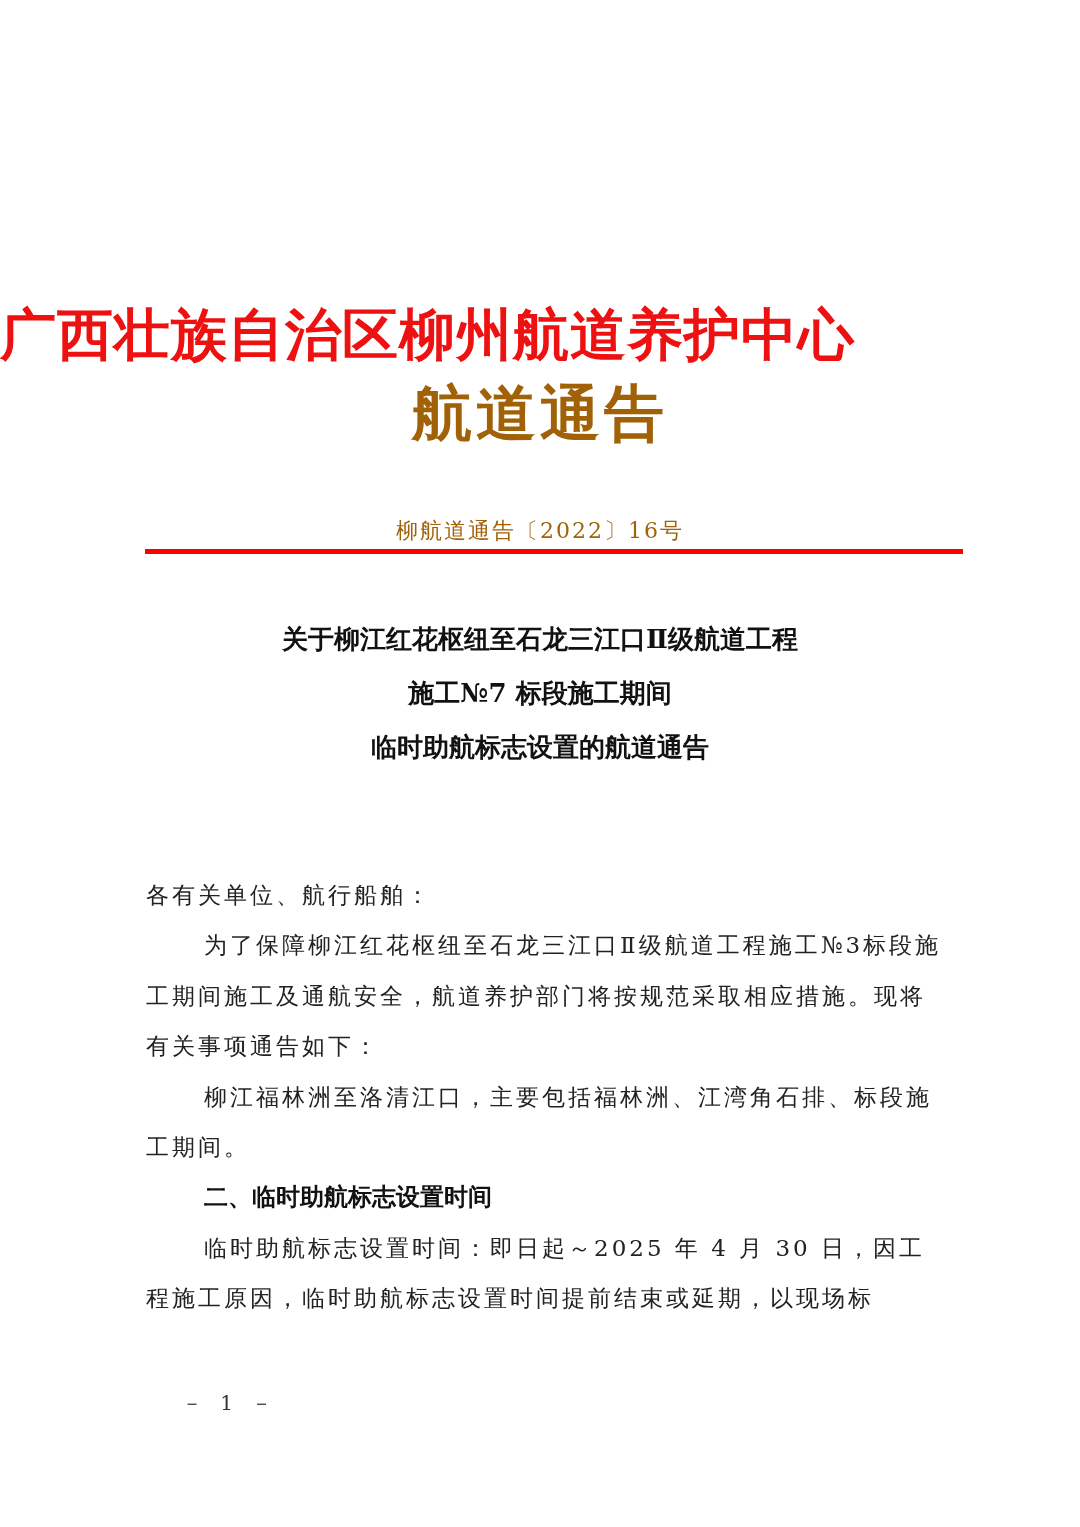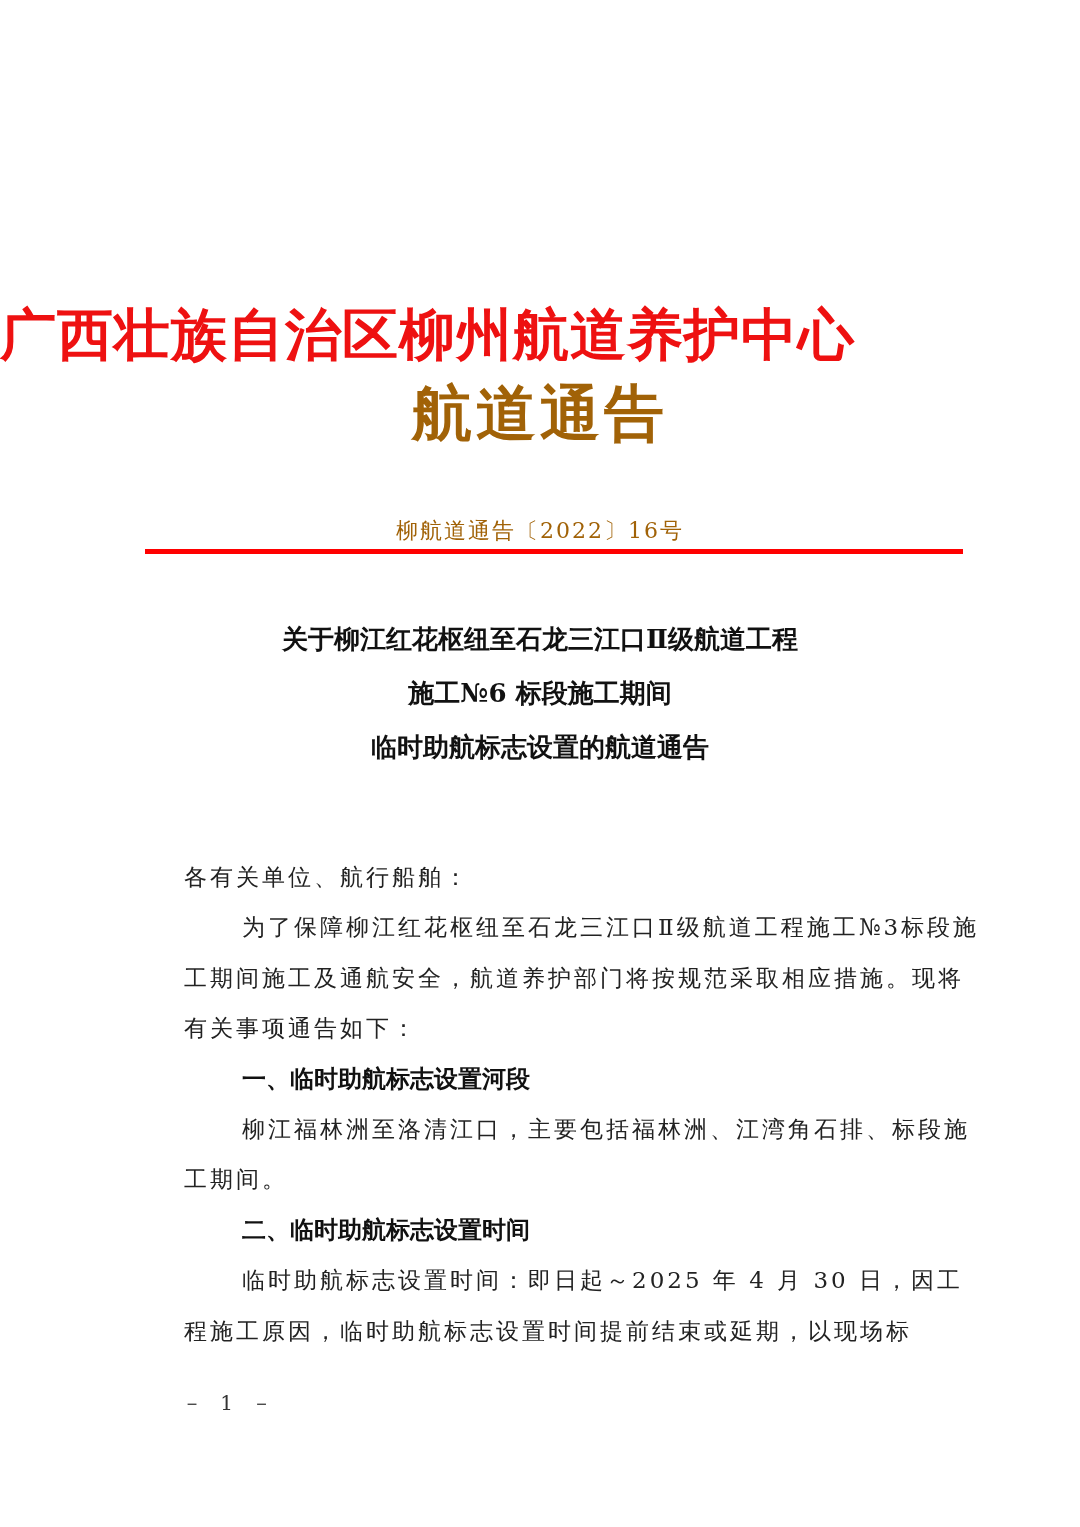--- a/index.html
+++ b/index.html
@@ -10,43 +10,42 @@
                font-family: "DejaVu Serif", serif; line-height: 64px; margin-top: 24px; }
   .doc-type { position: absolute; left: 0; width: 1080px; top: 378px; text-align: center;
               color: #a16207; font-size: 60px; font-weight: bold; letter-spacing: 4px;
               font-family: "DejaVu Serif", serif; line-height: 70px; }
   .doc-number { position: absolute; left: 0; width: 1080px; top: 516px; text-align: center;
                 font-size: 22px; letter-spacing: 2px; line-height: 30px; color: #a16207; }
   .red-rule { position: absolute; left: 145px; width: 818px; top: 549px; height: 5px; background: #ff0000; }
   .subject { position: absolute; left: 0; width: 1080px; top: 612px; text-align: center;
              font-size: 26px; font-weight: bold; line-height: 54px; color: #111; }
   .subject div { white-space: nowrap; }
-  .body { position: absolute; left: 146px; width: 800px; top: 852px; font-size: 23px;
-          line-height: 50.4px; letter-spacing: 3px; color: #222; margin-left: 38px; }
+  .body { position: absolute; left: 146px; width: 800px; top: 870px; font-size: 23px;
+          line-height: 50.4px; letter-spacing: 3px; color: #222; }
   .body p { margin: 0; }
   .indent { text-indent: 58px; }
   .heading { font-family: "DejaVu Sans", sans-serif; font-weight: bold; font-size: 24px; letter-spacing: 0; color: #111; }
   .page-num { position: absolute; left: 182px; top: 1390px; font-size: 20px; letter-spacing: 6px; color: #333; }
 </style>
 </head>
 <body>
 
 <div class="org-title">广西壮族自治区柳州航道养护中心</div>
 <div class="doc-type">航道通告</div>
 <div class="doc-number">柳航道通告〔2022〕16号</div>
 <div class="red-rule"></div>
 
 <div class="subject">
   <div>关于柳江红花枢纽至石龙三江口Ⅱ级航道工程</div>
-  <div>施工№6 标段施工期间</div>
+  <div>施工№7 标段施工期间</div>
   <div>临时助航标志设置的航道通告</div>
 </div>
 
 <div class="body">
   <p>各有关单位、航行船舶：</p>
   <p class="indent">为了保障柳江红花枢纽至石龙三江口Ⅱ级航道工程施工№3标段施工期间施工及通航安全，航道养护部门将按规范采取相应措施。现将有关事项通告如下：</p>
-  <p class="indent heading">一、临时助航标志设置河段</p>
   <p class="indent">柳江福林洲至洛清江口，主要包括福林洲、江湾角石排、标段施工期间。</p>
   <p class="indent heading">二、临时助航标志设置时间</p>
   <p class="indent">临时助航标志设置时间：即日起～2025 年 4 月 30 日，因工程施工原因，临时助航标志设置时间提前结束或延期，以现场标</p>
 </div>
 
 <div class="page-num">－ 1 －</div>
 
 </body></html>

